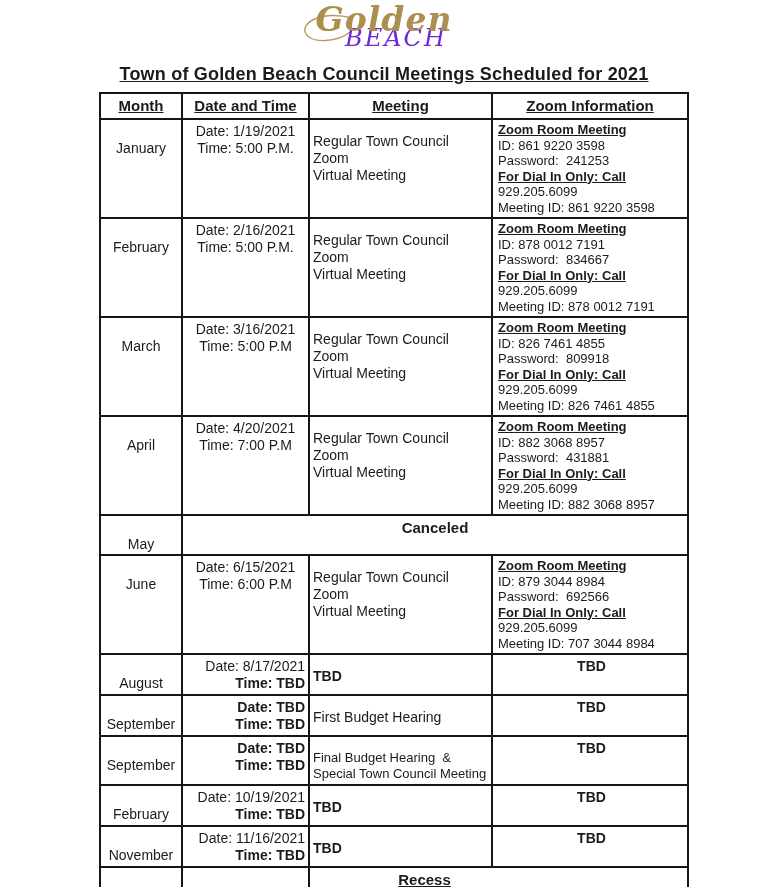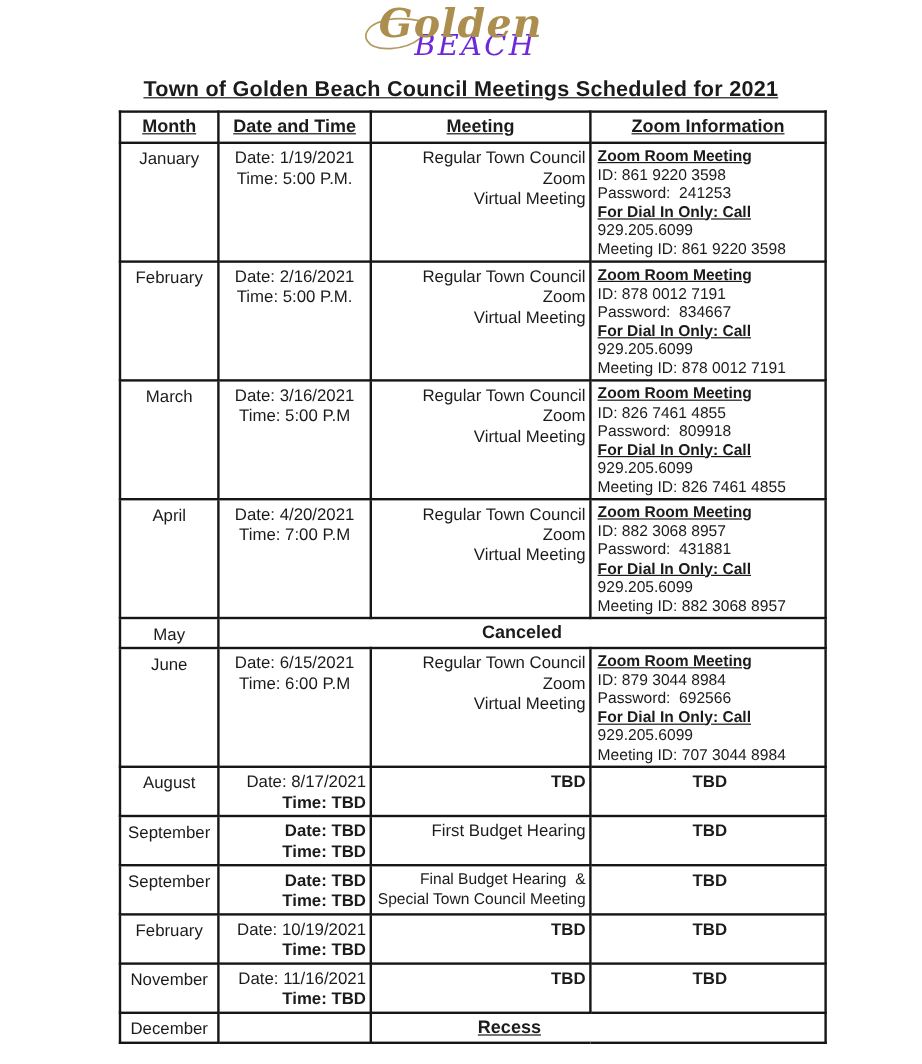--- a/index.html
+++ b/index.html
@@ -22,26 +22,26 @@
   
   .title{
     text-align:center;font-size:18px;font-weight:bold;text-decoration:underline;
     margin-top:3px;letter-spacing:0.2px;
   }
   
   table{border-collapse:collapse;table-layout:fixed;margin:7px 0 0 99px;width:588px;}
   th,td{border:2px solid #161616;vertical-align:top;padding:2px 3px;overflow:hidden;}
   th{font-size:15px;padding:3px 2px 4px 2px;}
   th span{text-decoration:underline;text-align:right;}
-  .mc{text-align:center;font-size:14px;padding-top:4px;}
+  .mc{text-align:center;font-size:14px;padding-top:20px;}
   .date-cell{font-size:14px;line-height:17px;padding-top:3px;white-space:pre-wrap;}
   .date-cell.center{text-align:center;}
   .date-cell.left{text-align:right;padding-left:6px;}
   .date-cell .b{font-weight:bold;}
-  .meeting-cell{text-align:right;font-size:14px;line-height:17px;padding-top:3px;white-space:pre-wrap;}
+  .meeting-cell{text-align:left;font-size:14px;line-height:17px;padding-top:13px;white-space:pre-wrap;}
   .meeting-cell.b{font-weight:bold;}
   .meeting-cell.small{font-size:13px;line-height:16px;}
   .zoom-cell{font-size:13px;line-height:15.5px;padding:2px 2px 2px 5px;white-space:pre-wrap;}
   .zoom-cell .bu{font-weight:bold;text-decoration:underline;}
   .zoom-cell.tbd{text-align:center;font-weight:bold;font-size:14px;padding-top:4px;}
   .span-cell{text-align:center;font-weight:bold;font-size:15px;padding:3px 2px;}
   .span-cell.u span{text-decoration:underline;}
   .span-cell.dec{padding-right:150px;}
 </style>
 </head>

